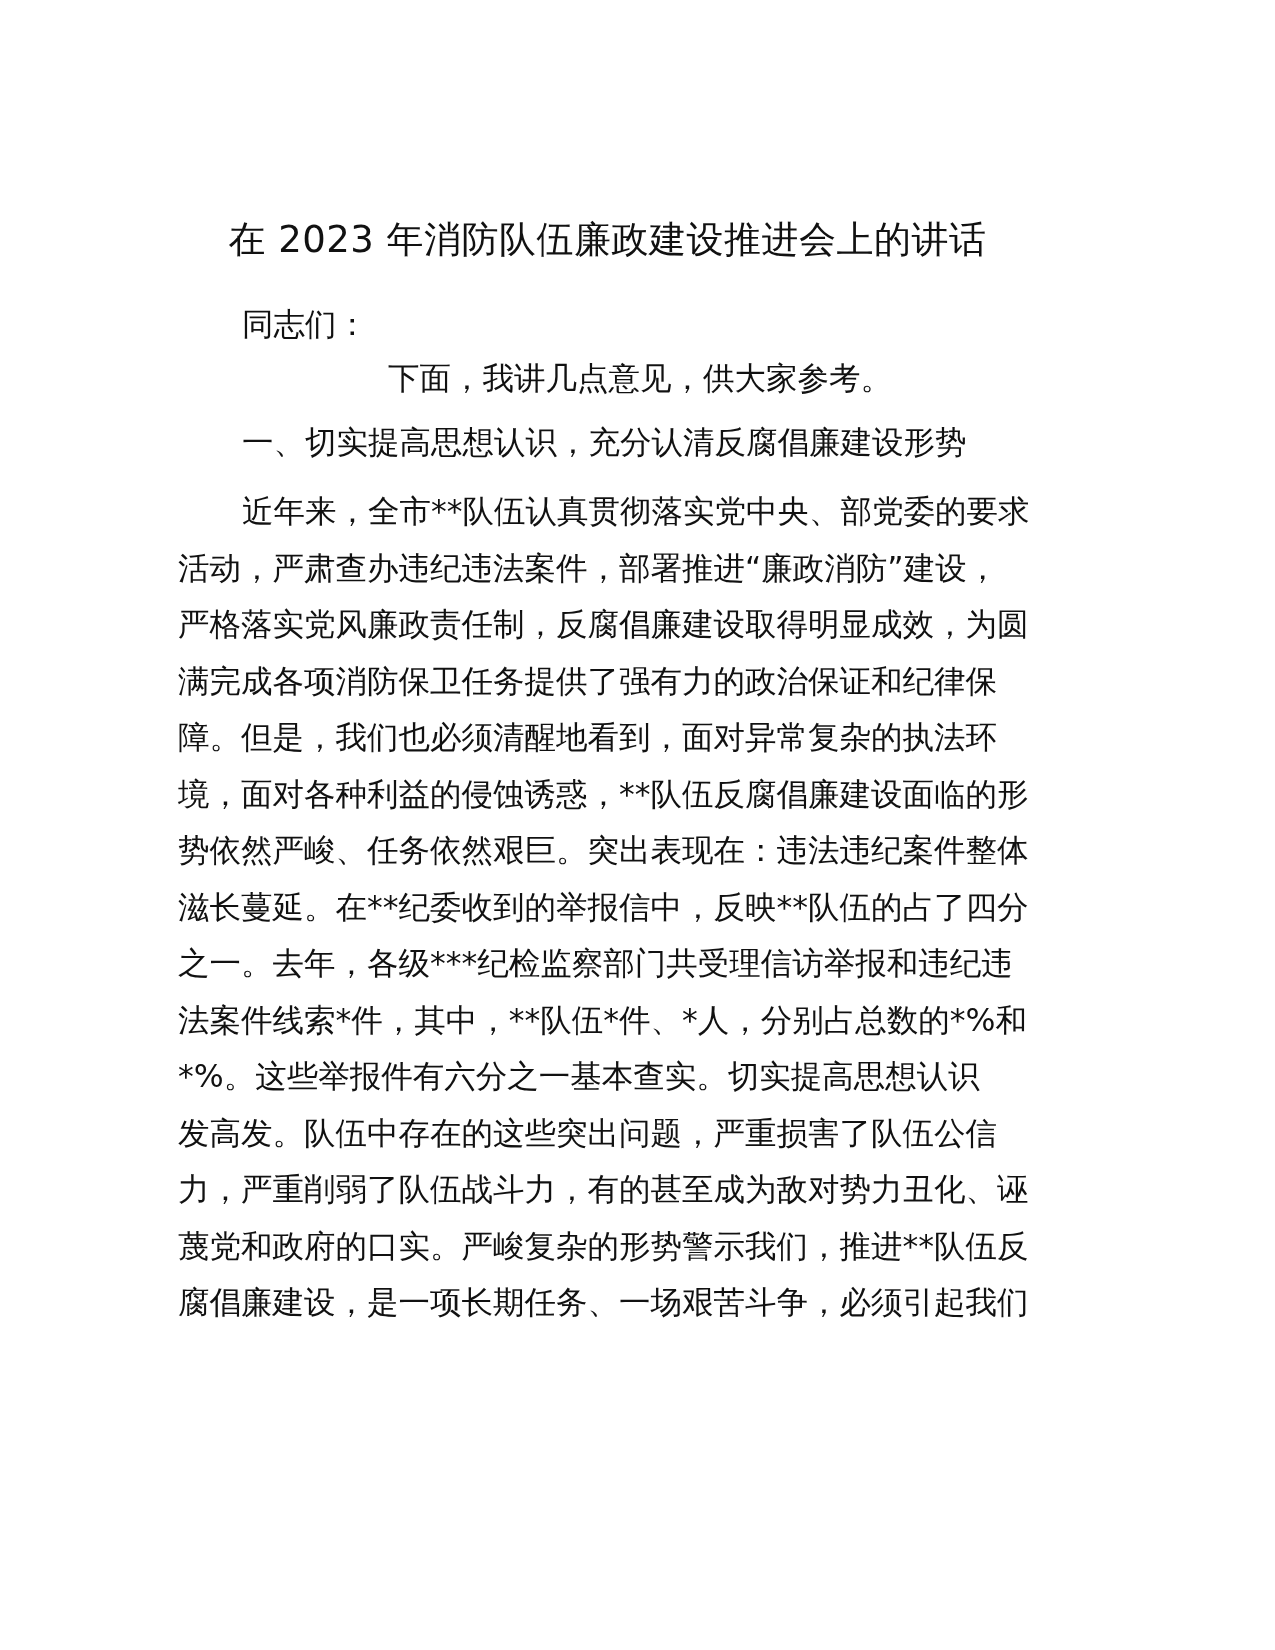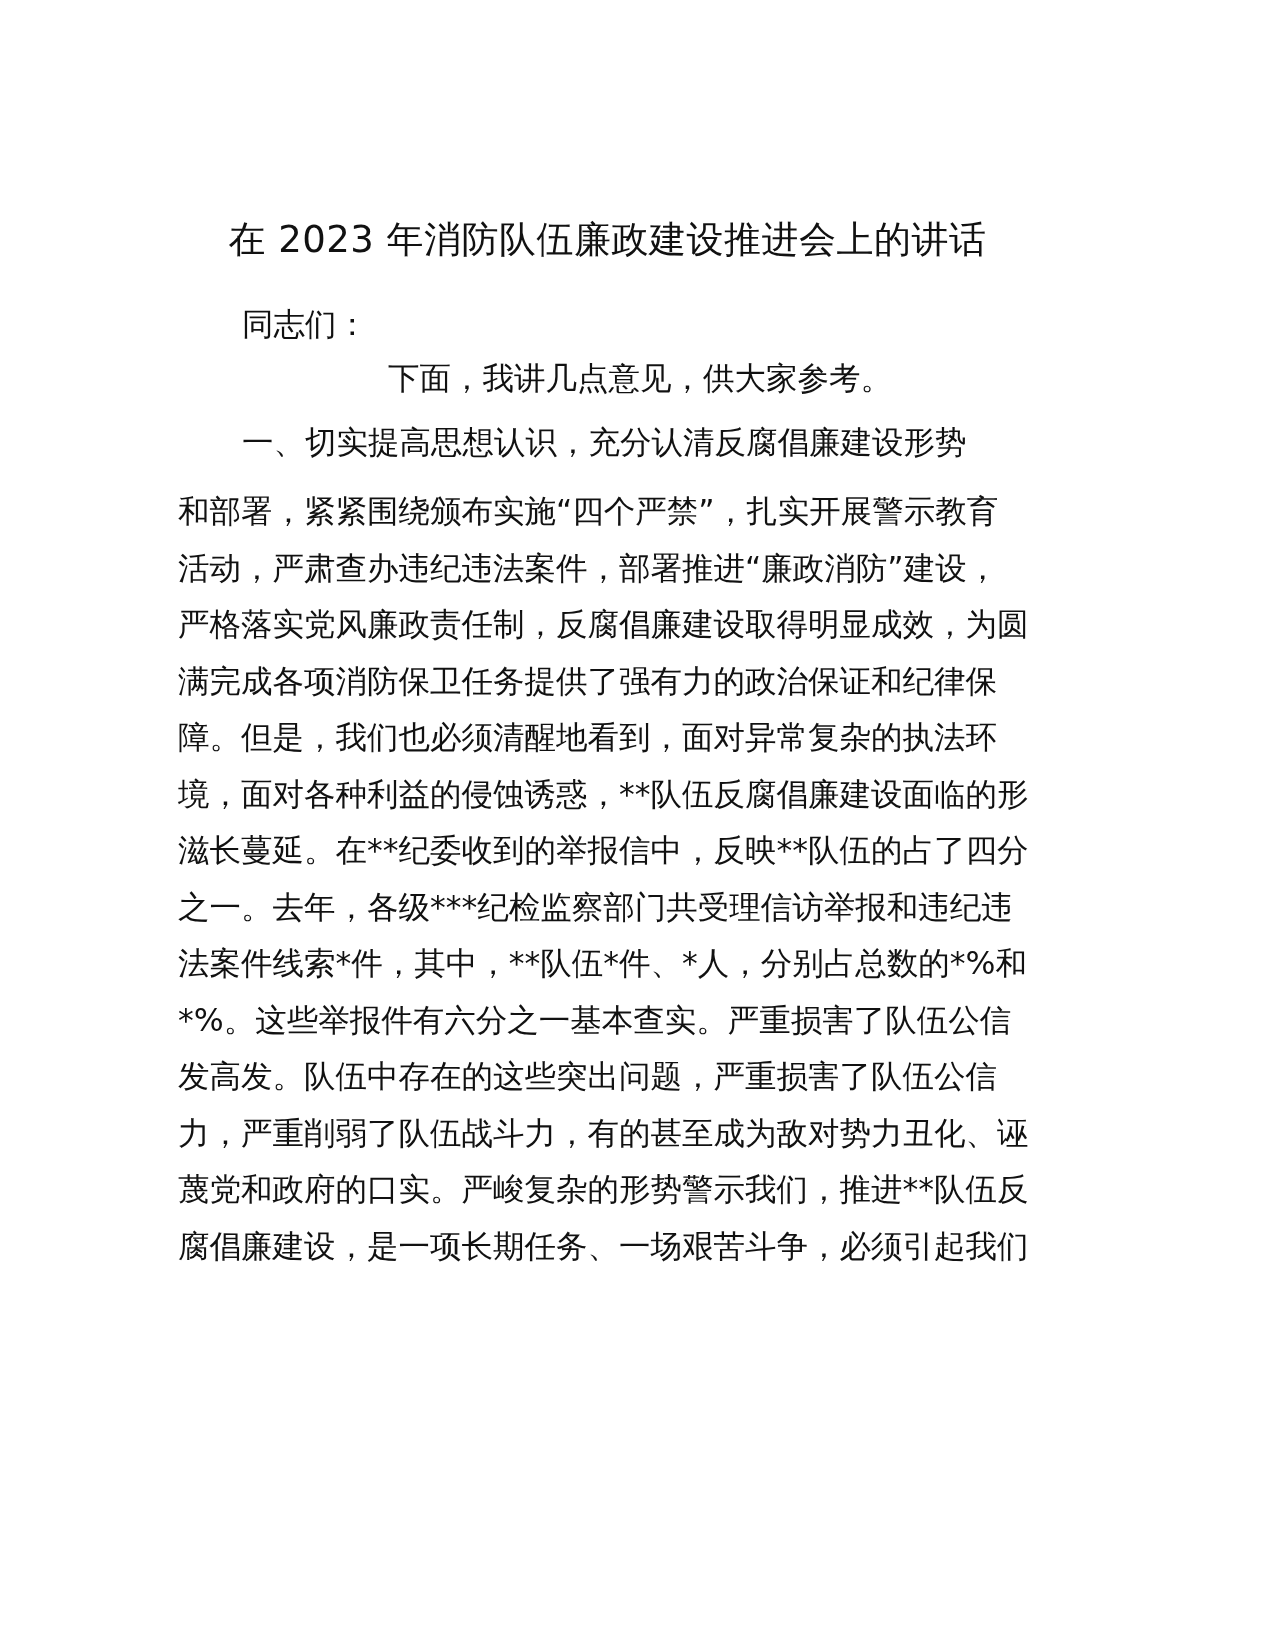--- a/index.html
+++ b/index.html
@@ -69,29 +69,30 @@
 
   <div class="body-text p-intro">
     <span class="line indent">下面，我讲几点意见，供大家参考。</span>
   </div>
 
   <div class="body-text p-heading">
     <span class="line indent">一、切实提高思想认识，充分认清反腐倡廉建设形势</span>
   </div>
 
   <div class="body-text p-main">
-    <span class="line">和部署，紧紧围绕颁布实施“四个严禁”，扎实开展警示教育</span>
+    <span class="line indent">近年来，全市**队伍认真贯彻落实党中央、部党委的要求</span>
     <span class="line">活动，严肃查办违纪违法案件，部署推进“廉政消防”建设，</span>
     <span class="line">严格落实党风廉政责任制，反腐倡廉建设取得明显成效，为圆</span>
     <span class="line">满完成各项消防保卫任务提供了强有力的政治保证和纪律保</span>
     <span class="line">障。但是，我们也必须清醒地看到，面对异常复杂的执法环</span>
     <span class="line">境，面对各种利益的侵蚀诱惑，**队伍反腐倡廉建设面临的形</span>
+    <span class="line">势依然严峻、任务依然艰巨。突出表现在：违法违纪案件整体</span>
     <span class="line">滋长蔓延。在**纪委收到的举报信中，反映**队伍的占了四分</span>
     <span class="line">之一。去年，各级***纪检监察部门共受理信访举报和违纪违</span>
     <span class="line">法案件线索*件，其中，**队伍*件、*人，分别占总数的*%和</span>
-    <span class="line">*%。这些举报件有六分之一基本查实。严重损害了队伍公信</span>
+    <span class="line">*%。这些举报件有六分之一基本查实。切实提高思想认识</span>
     <span class="line">发高发。队伍中存在的这些突出问题，严重损害了队伍公信</span>
     <span class="line">力，严重削弱了队伍战斗力，有的甚至成为敌对势力丑化、诬</span>
     <span class="line">蔑党和政府的口实。严峻复杂的形势警示我们，推进**队伍反</span>
     <span class="line">腐倡廉建设，是一项长期任务、一场艰苦斗争，必须引起我们</span>
   </div>
 
 </div>
 
 </body></html>

